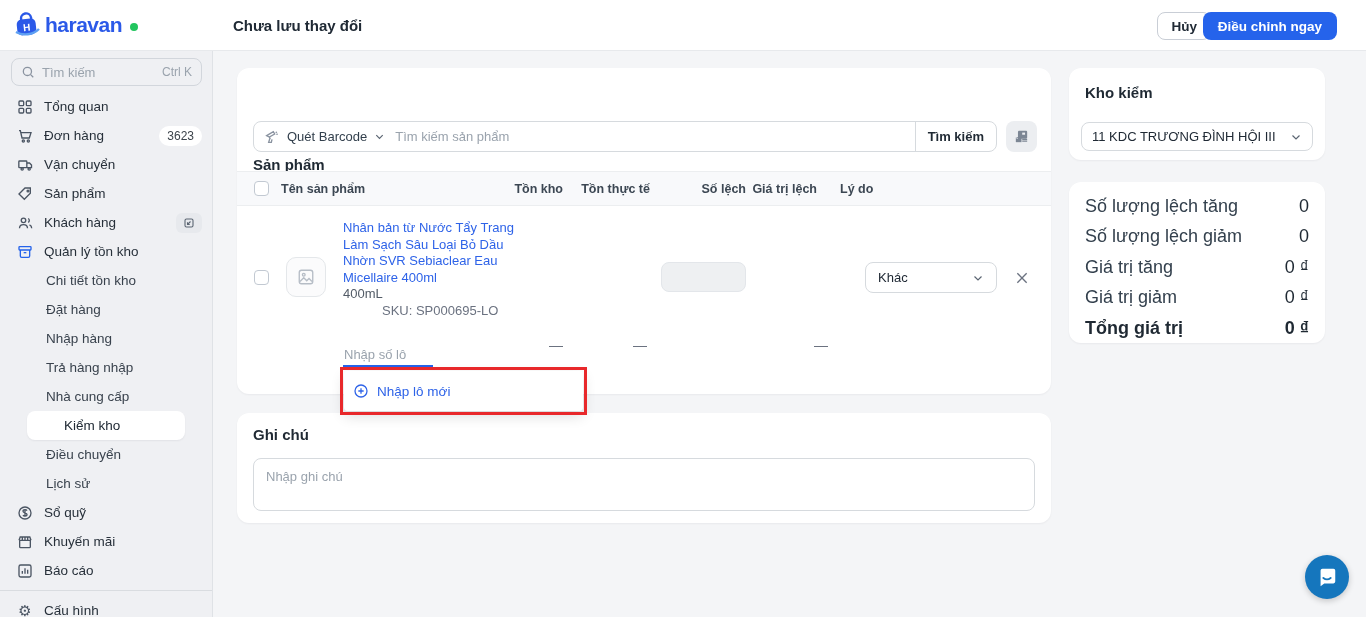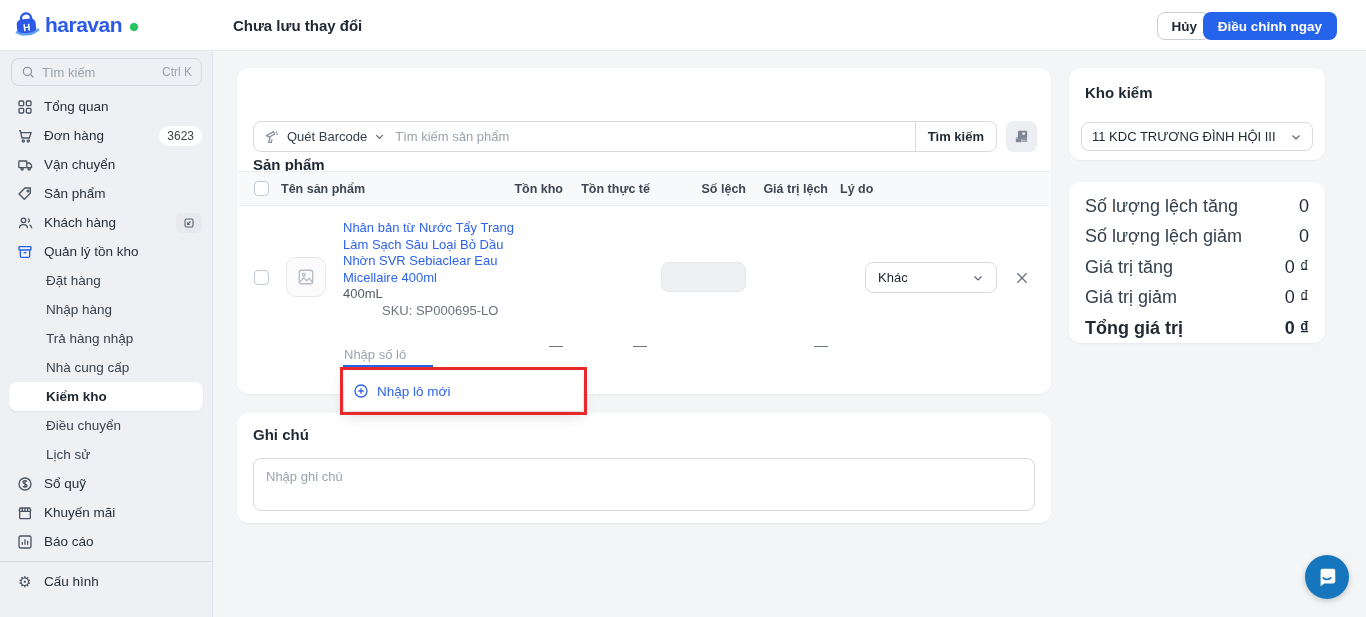--- a/index.html
+++ b/index.html
@@ -31,22 +31,22 @@
            border-right:1px solid #dfe2e6; z-index:20;}
   .side-search{position:absolute; top:7px; left:11px; width:191px; height:28px; border:1px solid #d2d6dc;
                border-radius:8px; display:flex; align-items:center; padding:0 9px; gap:7px; color:var(--placeholder);}
   .side-search .sc{margin-left:auto; font-size:12px; color:#9aa3ad;}
   .nav{position:absolute; top:41px; left:0; right:0;}
   .nav-item{height:29px; display:flex; align-items:center; padding:0 10px 0 16px; gap:10px;
             font-size:13.5px; color:#27303a; font-weight:500; cursor:pointer;}
   .nav-item .ic{width:18px; display:flex; justify-content:center;}
   .nav-child{height:29px; display:flex; align-items:center; padding-left:46px; font-size:13.5px;
              color:#39424d; cursor:pointer;}
-  .nav-child.active{background:#fff; border-radius:8px; margin:0 9px; padding-left:37px;
-                    box-shadow:0 1px 2px rgba(16,24,40,.06); color:#202a35; font-weight:700;}
+  .nav-child.active{background:#fff; border-radius:8px; margin:0 27px; padding-left:37px;
+                    box-shadow:0 1px 2px rgba(16,24,40,.06); color:#202a35; font-weight:400;}
   .badge{margin-left:auto; background:#fff; border-radius:999px; padding:3px 8px; font-size:12px;
          color:#3c434b; font-weight:400;}
   .popout-btn{margin-left:auto; background:#e7e9ed; border-radius:6px; width:26px; height:20px;
               display:flex; align-items:center; justify-content:center;}
   .nav-divider{height:1px; background:#d9dce0; margin:5px 0;}
   .gear-glyph{font-size:15px; color:#4b5563; line-height:1;}
   
   .card{position:absolute; background:#fff; border-radius:12px; box-shadow:0 1px 2px rgba(16,24,40,.05);}
   .card-title{position:absolute; left:16px; font-size:15px; font-weight:700; color:#1f2933;}
   
@@ -206,20 +206,21 @@
     <div class="nav-item">
       <span class="ic">
         <svg width="16" height="16" viewBox="0 0 24 24" fill="none" stroke="#2563eb" stroke-width="2">
           <rect x="3" y="4" width="18" height="5" rx="1"></rect>
             <path d="M5 9 v9 a2 2 0 0 0 2 2 h10 a2 2 0 0 0 2 -2 V9"></path>
           <path d="M10 13 h4"></path>
         </svg>
         </span>
       <span>Quản lý tồn kho</span>
     </div>
+    <div class="nav-child">Chi tiết tồn kho</div>
     <div class="nav-child">Đặt hàng</div>
     <div class="nav-child">Nhập hàng</div>
     <div class="nav-child">Trả hàng nhập</div>
     <div class="nav-child">Nhà cung cấp</div>
     <div class="nav-child active">Kiểm kho</div>
     <div class="nav-child">Điều chuyển</div>
     <div class="nav-child">Lịch sử</div>
     <div class="nav-item">
       <span class="ic">
         <svg width="16" height="16" viewBox="0 0 24 24" fill="none" stroke="#4b5563" stroke-width="2">
@@ -288,21 +289,21 @@
       <path d="M4 13 l2.5 2.5" stroke="#eceef1" stroke-width="1.4"></path>
     </svg>
   </div>
 
   <div class="thead">
     <span class="checkbox" style="left:17px; top:9px;"></span>
     <span style="left:44px">Tên sản phẩm</span>
     <span class="col-r" style="left:246px">Tồn kho</span>
     <span class="col-r" style="left:333px">Tồn thực tế</span>
     <span class="col-r" style="left:429px">Số lệch</span>
-    <span class="col-r" style="left:511px">Giá trị lệch</span>
+    <span class="col-r" style="left:500px">Giá trị lệch</span>
     <span style="left:603px">Lý do</span>
   </div>
 
   <span class="checkbox" style="left:17px; top:202px;"></span>
   <div class="thumb">
     <svg width="18" height="18" viewBox="0 0 24 24" fill="none" stroke="#b6bdc6" stroke-width="1.8">
       <rect x="3" y="3" width="18" height="18" rx="3"></rect>
         <circle cx="9" cy="9" r="1.8"></circle>
         <path d="M4 18 l5-5 4 4 3-3 4 4"></path>
     </svg>

